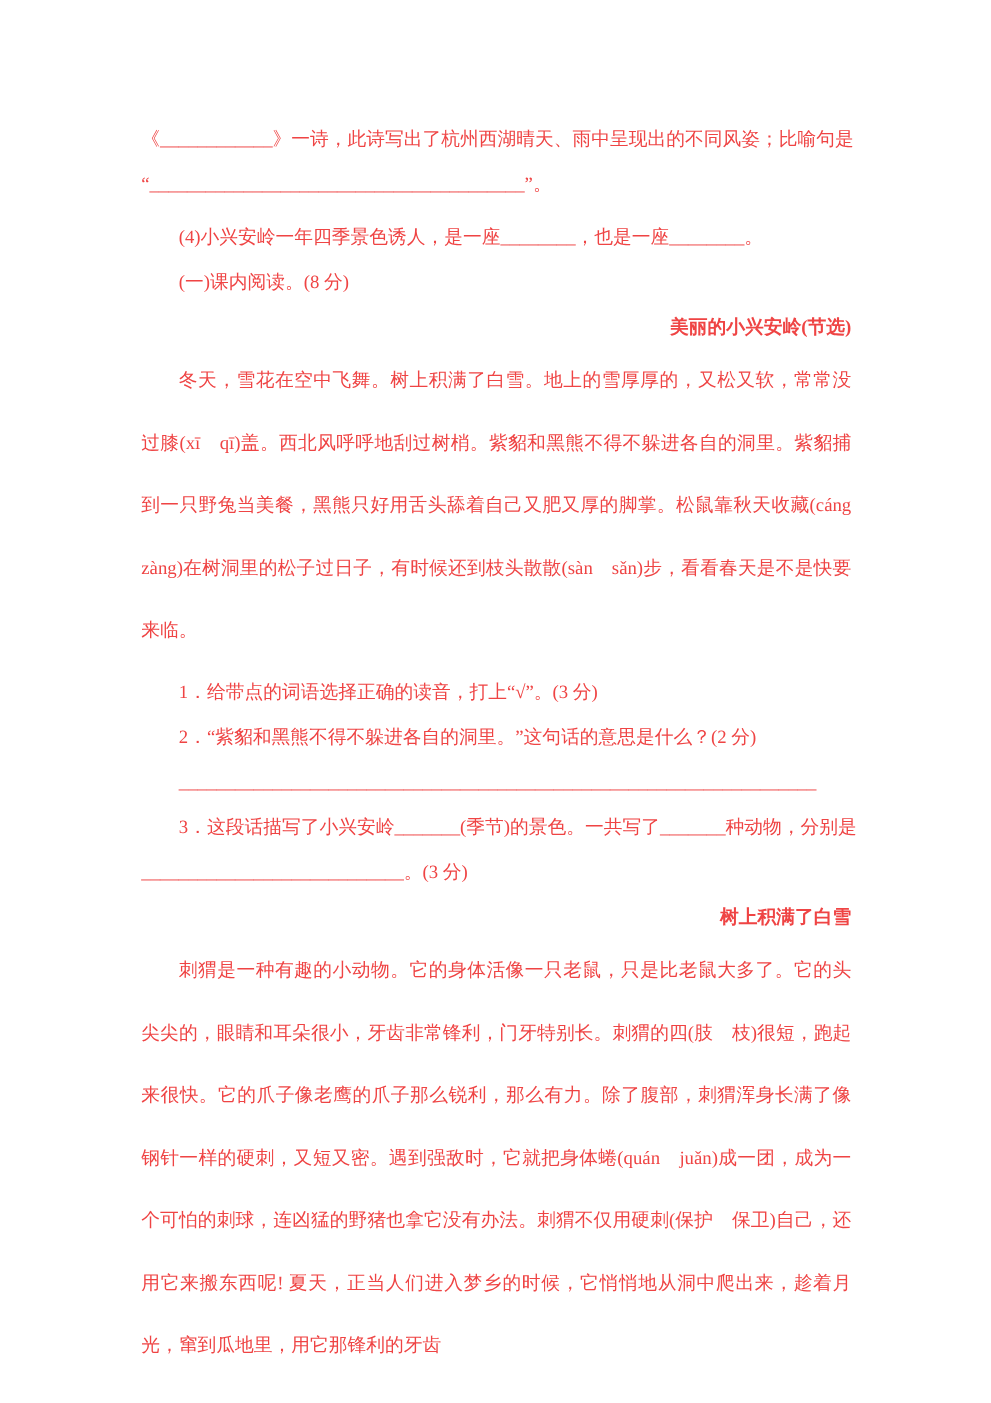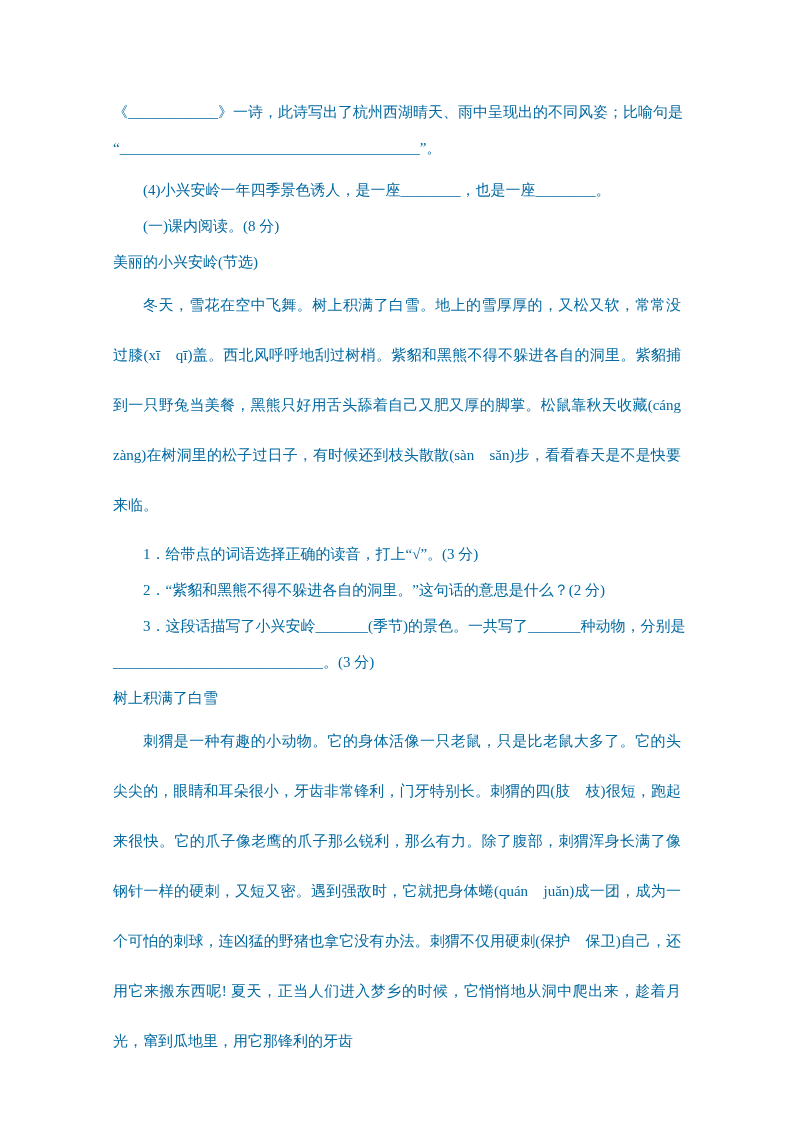--- a/index.html
+++ b/index.html
@@ -10,40 +10,40 @@
   .page {
     position: relative;
     width: 793px;
     height: 1122px;
     margin: 0 auto;
     background: #ffffff;
     box-sizing: border-box;
     padding: 94px 112px 30px 113px;
     font-family: "Liberation Serif", "DejaVu Serif", serif;
     font-size: 15px;
-    color: #0369a1;
+    color: #ef4444;
     overflow: hidden;
   }
   .line {
     margin: 0;
     line-height: 36px;
     white-space: nowrap;
   }
   .para {
     margin: 0;
     line-height: 50px;
     text-align: justify;
     text-indent: 2em;
   }
   .indent { text-indent: 2em; }
   .noindent { text-indent: 0; }
   .center {
-    text-align: left;
+    text-align: right;
     text-indent: 0;
-    font-weight: normal;
+    font-weight: bold;
   }
   .mt-sm { margin-top: 6px; }
   .mt-md { margin-top: 10px; }
   .mt-lg { margin-top: 14px; }
   .answer-line {
     letter-spacing: 0;
   }
 </style>
 </head>
 <body>
@@ -62,20 +62,21 @@
   <p class="line indent">(一)课内阅读。(8 分)</p>
 
   <p class="line center">美丽的小兴安岭(节选)</p>
 
   <p class="para">冬天，雪花在空中飞舞。树上积满了白雪。地上的雪厚厚的，又松又软，常常没过膝(xī　qī)盖。西北风呼呼地刮过树梢。紫貂和黑熊不得不躲进各自的洞里。紫貂捕到一只野兔当美餐，黑熊只好用舌头舔着自己又肥又厚的脚掌。松鼠靠秋天收藏(cáng　zàng)在树洞里的松子过日子，有时候还到枝头散散(sàn　sǎn)步，看看春天是不是快要来临。</p>
 
   <p class="line indent mt-sm">1．给带点的词语选择正确的读音，打上“√”。(3 分)</p>
 
   <p class="line indent">2．“紫貂和黑熊不得不躲进各自的洞里。”这句话的意思是什么？(2 分)</p>
 
+  <p class="line indent answer-line">____________________________________________________________________</p>
 
   <p class="line indent">3．这段话描写了小兴安岭_______(季节)的景色。一共写了_______种动物，分别是</p>
 
   <p class="line noindent">____________________________。(3 分)</p>
 
 
   <p class="line center">树上积满了白雪</p>
 
   <p class="para">刺猬是一种有趣的小动物。它的身体活像一只老鼠，只是比老鼠大多了。它的头尖尖的，眼睛和耳朵很小，牙齿非常锋利，门牙特别长。刺猬的四(肢　枝)很短，跑起来很快。它的爪子像老鹰的爪子那么锐利，那么有力。除了腹部，刺猬浑身长满了像钢针一样的硬刺，又短又密。遇到强敌时，它就把身体蜷(quán　juǎn)成一团，成为一个可怕的刺球，连凶猛的野猪也拿它没有办法。刺猬不仅用硬刺(保护　保卫)自己，还用它来搬东西呢! 夏天，正当人们进入梦乡的时候，它悄悄地从洞中爬出来，趁着月光，窜到瓜地里，用它那锋利的牙齿</p>
 

